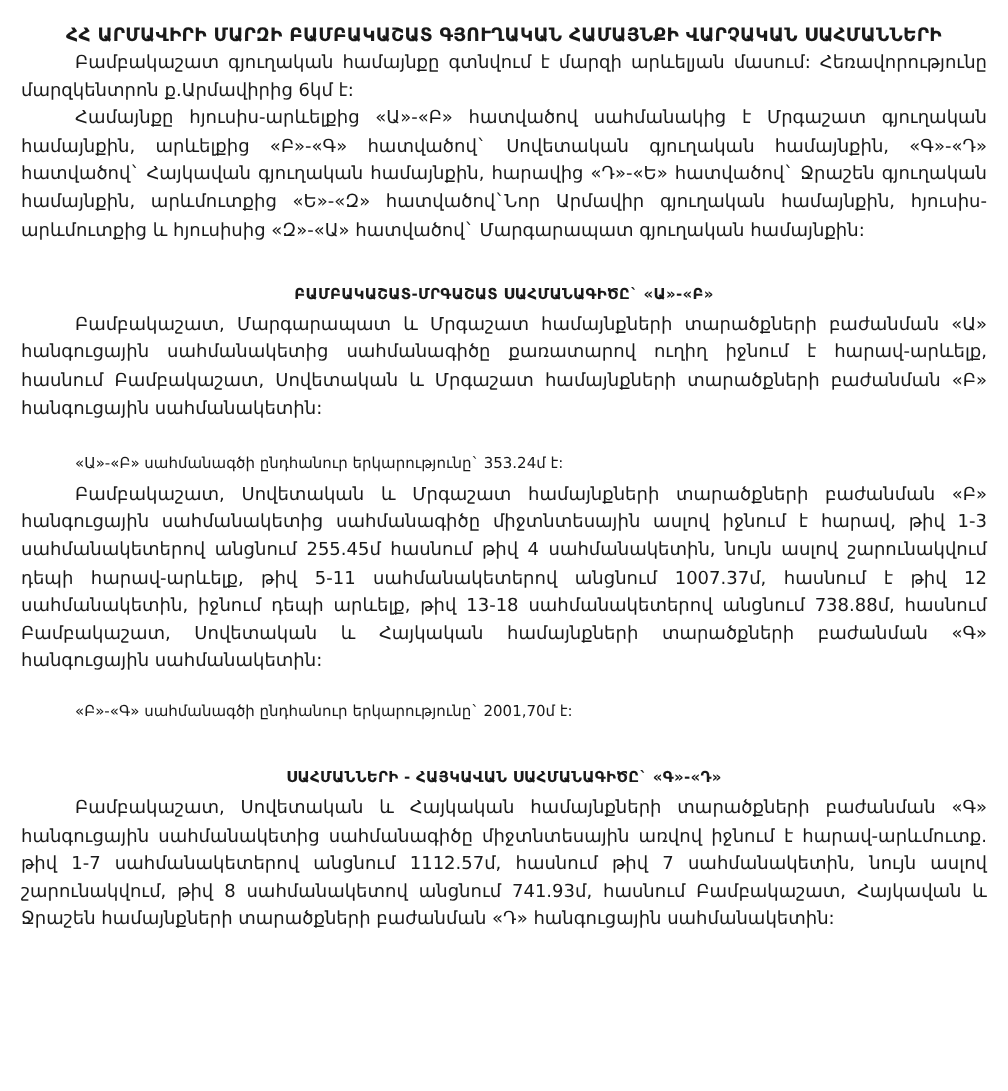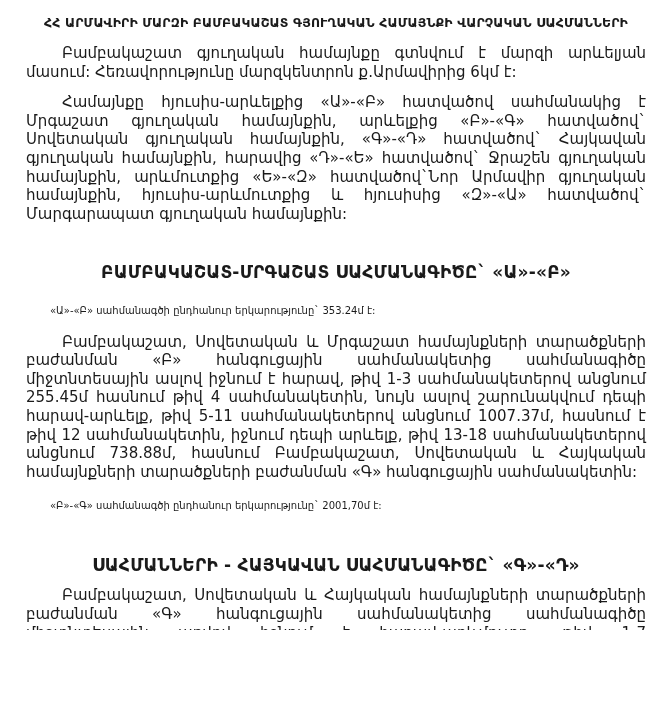--- a/index.html
+++ b/index.html
@@ -30,31 +30,31 @@
     line-height: 19px;
     letter-spacing: 0.15px;
     margin: 5px 2px 0 2px;
     text-transform: uppercase;
   }
   .title-line {
     display: block;
   }
   p.para {
     text-indent: 36px;
-    margin: 12px;
-    font-size: 15px;
+    margin: 0;
+    font-size: 12px;
     line-height: 18.6px;
     text-align: justify;
   }
   .section-heading {
     text-align: center;
     font-weight: bold;
-    font-size: 17px;
+    font-size: 10px;
     line-height: 18.6px;
-    margin: 40px 0 0 0;
+    margin: 26px 0 0 0;
     letter-spacing: 0.2px;
   }
   .measure-line {
     font-size: 10px;
     line-height: 18.6px;
     text-indent: 36px;
     margin: 20px 0 0 0;
     text-align: left;
   }
   .measure-line.tight {
@@ -69,20 +69,21 @@
 
   <div class="doc-title">
     <span class="title-line">ՀՀ ԱՐՄԱՎԻՐԻ ՄԱՐԶԻ ԲԱՄԲԱԿԱՇԱՏ ԳՅՈՒՂԱԿԱՆ ՀԱՄԱՅՆՔԻ ՎԱՐՉԱԿԱՆ ՍԱՀՄԱՆՆԵՐԻ</span>
   </div>
 
   <p class="para block-gap-md">Բամբակաշատ գյուղական համայնքը գտնվում է մարզի արևելյան մասում: Հեռավորությունը մարզկենտրոն ք.Արմավիրից 6կմ է:</p>
 
   <p class="para">Համայնքը հյուսիս-արևելքից «Ա»-«Բ» հատվածով սահմանակից է Մրգաշատ գյուղական համայնքին, արևելքից «Բ»-«Գ» հատվածով` Սովետական գյուղական համայնքին, «Գ»-«Դ» հատվածով` Հայկավան գյուղական համայնքին, հարավից «Դ»-«Ե» հատվածով` Ջրաշեն գյուղական համայնքին, արևմուտքից «Ե»-«Զ» հատվածով`Նոր Արմավիր գյուղական համայնքին, հյուսիս-արևմուտքից և հյուսիսից «Զ»-«Ա» հատվածով` Մարգարապատ գյուղական համայնքին:</p>
 
   <div class="section-heading">ԲԱՄԲԱԿԱՇԱՏ-ՄՐԳԱՇԱՏ ՍԱՀՄԱՆԱԳԻԾԸ` «Ա»-«Բ»</div>
+  <p class="para block-gap-md">Բամբակաշատ, Մարգարապատ և Մրգաշատ համայնքների տարածքների բաժանման «Ա» հանգուցային սահմանակետից սահմանագիծը քառատարով ուղիղ իջնում է հարավ-արևելք, հասնում Բամբակաշատ, Սովետական և Մրգաշատ համայնքների տարածքների բաժանման «Բ» հանգուցային սահմանակետին:</p>
   <p class="measure-line">«Ա»-«Բ» սահմանագծի ընդհանուր երկարությունը` 353.24մ է:</p>
 
   <p class="para block-gap-md">Բամբակաշատ, Սովետական և Մրգաշատ համայնքների տարածքների բաժանման «Բ» հանգուցային սահմանակետից սահմանագիծը միջտնտեսային ասլով իջնում է հարավ, թիվ 1-3 սահմանակետերով անցնում 255.45մ հասնում թիվ 4 սահմանակետին, նույն ասլով շարունակվում դեպի հարավ-արևելք, թիվ 5-11 սահմանակետերով անցնում 1007.37մ, հասնում է թիվ 12 սահմանակետին, իջնում դեպի արևելք, թիվ 13-18 սահմանակետերով անցնում 738.88մ, հասնում  Բամբակաշատ, Սովետական և Հայկական համայնքների տարածքների բաժանման «Գ»  հանգուցային սահմանակետին:</p>
   <p class="measure-line tight">«Բ»-«Գ» սահմանագծի ընդհանուր երկարությունը` 2001,70մ է:</p>
 
   <div class="section-heading">ՍԱՀՄԱՆՆԵՐԻ - ՀԱՅԿԱՎԱՆ  ՍԱՀՄԱՆԱԳԻԾԸ` «Գ»-«Դ»</div>
   <p class="para block-gap-md">Բամբակաշատ, Սովետական և Հայկական համայնքների տարածքների բաժանման «Գ» հանգուցային սահմանակետից սահմանագիծը միջտնտեսային առվով իջնում է հարավ-արևմուտք. թիվ 1-7 սահմանակետերով անցնում 1112.57մ, հասնում թիվ 7 սահմանակետին, նույն ասլով շարունակվում, թիվ 8 սահմանակետով անցնում 741.93մ, հասնում Բամբակաշատ, Հայկավան և Ջրաշեն համայնքների տարածքների բաժանման  «Դ» հանգուցային սահմանակետին:</p>
   <p class="measure-line tight">«Գ»-«Դ» սահմանագծի ընդհանուր երկարությունը`2645.5 մ է:</p>
 
 </div>

